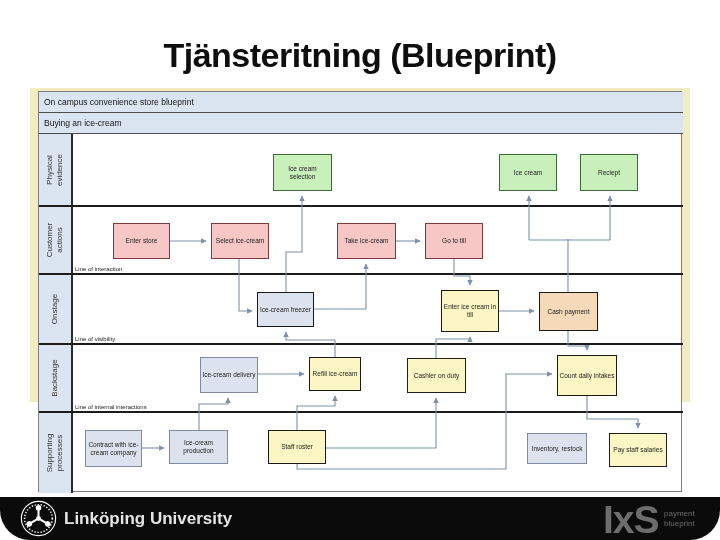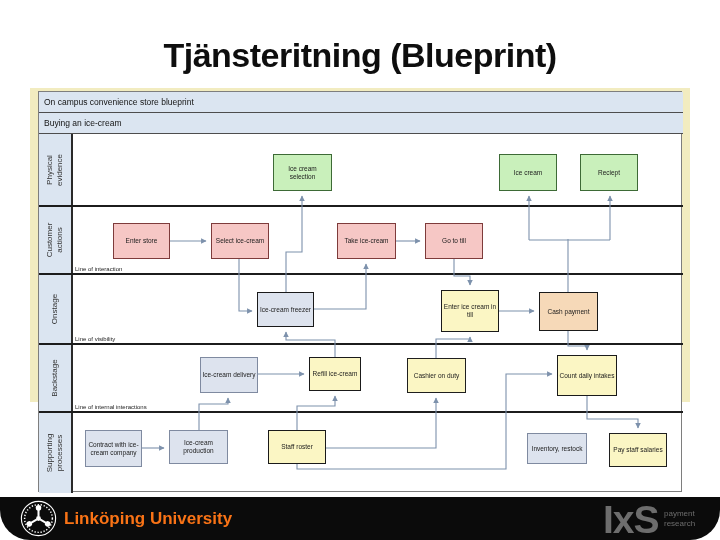--- a/index.html
+++ b/index.html
@@ -31,21 +31,21 @@
   .bx.green{background:var(--green-fill);border-color:#3d6a36;}
   .bx.pink{background:var(--pink-fill);border-color:#7e3b3b;}
   .bx.yellow{background:var(--yellow-fill);border-color:#1f1f1f;}
   .bx.peach{background:var(--peach-fill);border-color:#1f1f1f;}
   .bx.gray{background:var(--gray-fill);border-color:#7f8aa0;}
   .bx.dark-border{border-color:#1a1a1a;border-width:1.4px;}
   svg.wires{position:absolute;left:0;top:0;z-index:5;pointer-events:none;}
   .conn{stroke:var(--connector);stroke-width:1.1;fill:none;}
   .footer{position:absolute;left:0;top:497px;width:720px;height:43px;background:var(--footer-bg);}
   .uni-name{position:absolute;left:64px;top:0;height:43px;line-height:43px;
-            font-size:17px;font-weight:700;color:#f97316;}
+            font-size:17px;font-weight:700;color:#e5e5e5;}
   .ixs{position:absolute;left:603px;top:1px;font-size:39px;font-weight:700;color:#6d6d6d;letter-spacing:-1px;}
   .ixs-sub{position:absolute;left:664px;top:12px;font-size:8px;color:#6d6d6d;line-height:1.3;}
   .logo{position:absolute;left:20px;top:3px;}
 </style>
 </head>
 <body>
 
 <div class="slide">
 
   <div class="title">Tjänsteritning (Blueprint)</div>
@@ -156,17 +156,17 @@
         <g transform="rotate(240 20 20)">
           <rect x="18.9" y="7" width="2.2" height="11" rx="1"></rect>
           <circle cx="20" cy="8.5" r="3"></circle>
         </g>
       </g>
     </svg>
     <div class="uni-name">Linköping University</div>
     <div class="ixs">IxS</div>
     <div class="ixs-sub">
       <div>payment</div>
-      <div>research</div>
+      <div>blueprint</div>
     </div>
   </div>
 
 </div>
 
 </body></html>

